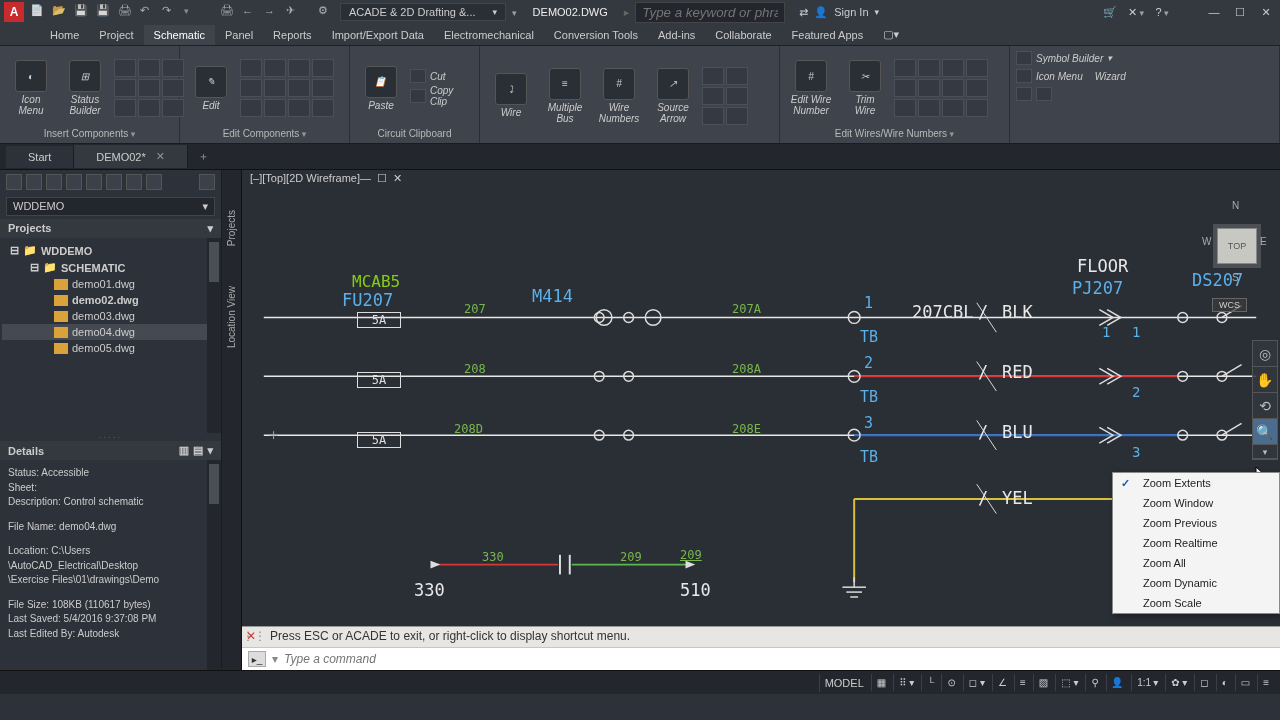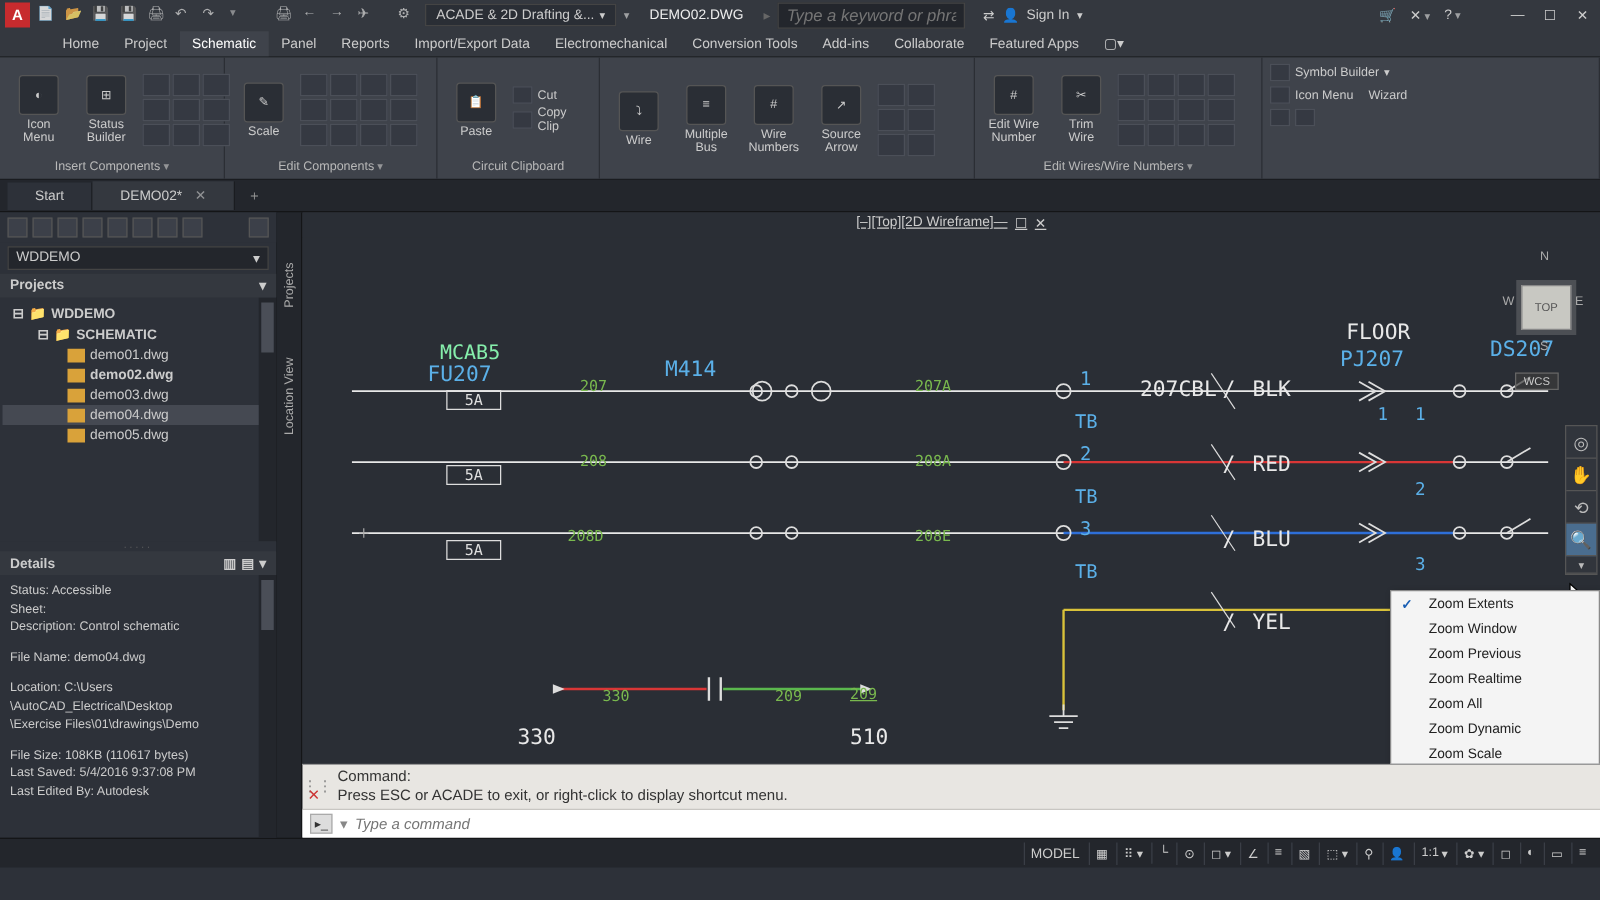--- a/index.html
+++ b/index.html
@@ -2,37 +2,37 @@
 <html><head>
 <meta charset="utf-8">
 <style>
 * { margin: 0; padding: 0; box-sizing: border-box; font-family: "Segoe UI", Arial, sans-serif; }
 body { background: #2d3139; color: #ccc; font-size: 11px; overflow: hidden; width: 1280px; height: 720px; }
 
 
 .titlebar { height: 24px; background: #34383f; display: flex; align-items: center; padding: 0 4px; gap: 6px; }
 .titlebar .logo { width: 20px; height: 20px; background: #c72b2e; display:flex; align-items:center; justify-content:center; color:#fff; font-weight:bold; font-size:12px; }
 .titlebar .qat-icon { width: 16px; height: 16px; opacity: .8; }
-.titlebar .workspace { background: #2a2e35; padding: 2px 8px; border: 1px solid #444; display:flex; align-items:center; gap:4px; }
+.titlebar .workspace { background: #2a2e35; padding: 2px 8px; border: 1px solid #444; display:flex; align-items:center; gap:17px; }
 .titlebar .doc { padding: 2px 10px; color: #eee; }
 .titlebar .search { background: #23262c; border:1px solid #444; padding:2px 6px; color:#888; width:150px; font-style: italic; }
 .titlebar .signin { display:flex; align-items:center; gap:6px; padding:0 8px; }
 .titlebar .spacer { flex:1; }
 .titlebar .win-btn { width:20px; text-align:center; }
 .caret::after{content:" ▾"; font-size:9px; opacity:.7;}
 
 
 .ribbon-tabs { height: 22px; background: #34383f; display:flex; align-items:flex-end; padding-left: 40px; border-bottom: 1px solid #1e2024;}
 .ribbon-tabs .tab { padding: 4px 10px; color:#ccc; }
 .ribbon-tabs .tab.active { background:#3f434b; color:#fff; }
 
 
 .ribbon { height: 98px; background: #3f434b; display:flex; border-bottom: 1px solid #1a1c20; }
 .panel { border-right: 1px solid #2b2e34; padding: 4px 6px 2px 6px; display:flex; flex-direction:column; }
-.panel-content { flex:1; display:flex; align-items:center; gap:4px; }
+.panel-content { flex:1; display:flex; align-items:center; gap:4px;font-style:italic; }
 .panel-title { text-align:center; font-size:10px; color:#b8b8b8; padding:2px 0; white-space: nowrap; }
 .big-btn { display:flex; flex-direction:column; align-items:center; gap:2px; padding:2px 4px; font-size:10px; text-align:center; min-width:50px; }
 .big-btn .ico { width:32px; height:32px; background:#2a2e35; border:1px solid #555; border-radius:3px; display:flex; align-items:center; justify-content:center; }
 .small-grid { display:grid; grid-template-columns: repeat(3, 22px); gap:2px; }
 .small-grid .s { width:22px; height:18px; background:#353942; border:1px solid #4b4f58; }
 .mini-row { display:flex; align-items:center; gap:4px; font-size:10px; padding:1px 0; }
 .mini-row .mico { width:16px; height:14px; background:#353942; border:1px solid #4b4f58; }
 
 
 .doctabs { height: 26px; background: #23262c; display:flex; align-items:center; padding-left:6px; gap:0; border-bottom:1px solid #111; }
@@ -62,31 +62,31 @@
 .grip { height:8px; background:#2d3139; text-align:center; color:#666; font-size:8px; letter-spacing:2px; }
 .pm-details-h { background:#34383f; padding:3px 8px; font-weight:bold; display:flex; justify-content:space-between; align-items:center; }
 .pm-details { padding:6px 8px; font-size:10px; line-height:1.45; position:relative; flex-shrink:0; height:210px; overflow:hidden;}
 .pm-details .scroll { position:absolute; right:0; top:0; bottom:0; width:14px; background:#23262c; }
 .pm-details .scroll .thumb{ position:absolute; left:2px; right:2px; top:4px; height:40px; background:#4a4e57;}
 
 .side-tabs { width:20px; background:#23262c; border-right:1px solid #111; display:flex; flex-direction:column; align-items:center; gap:40px; padding-top:40px; }
 .side-tabs .vtab { writing-mode: vertical-rl; transform: rotate(180deg); color:#aaa; font-size:10px; }
 
 .canvas-wrap { flex:1; display:flex; flex-direction:column; background:#2a2e35; position:relative; }
-.canvas-header { height:20px; padding:2px 8px; color:#ccc; font-size:11px; display:flex; justify-content:center; background:#2a2e35;text-decoration:underline; }
+.canvas-header { height:20px; padding:2px 8px; color:#ccc; font-size:11px; display:flex; justify-content:flex-start; background:#2a2e35; }
 .canvas-header .wbtns { display:flex; gap:6px; }
 .canvas { flex:1; background:#2a2e35; position:relative; overflow:hidden; }
 
 
 .canvas svg { position:absolute; inset:0; }
 .canvas .lbl { position:absolute; font-family: "Consolas", monospace; }
 .wnum { color:#79b84e; font-size:12px; }
 .bluetxt { color:#5bb0e8; font-size:17px; }
 .whitetxt { color:#e8e8e8; font-size:17px; }
-.graytxt { color:#86efac; font-size:16px; }
+.graytxt { color:#84cc16; font-size:16px; }
 .fuse { position:absolute; width:44px; height:16px; border:1px solid #ddd; color:#ddd; font-size:12px; display:flex; align-items:center; justify-content:center; background:transparent; font-family: monospace; }
 
 .viewcube-area { position:absolute; top:8px; right:8px; width:70px; height:110px; pointer-events:none; }
 .viewcube { position:absolute; top:30px; left:15px; width:40px; height:36px; background:#c8c8c2; border:1px solid #888; display:flex; align-items:center; justify-content:center; font-size:9px; color:#555; box-shadow:0 0 0 4px rgba(180,180,180,.25); }
 .vc-n{position:absolute;top:2px;left:30px;color:#aaa;font-size:10px;}
 .vc-s{position:absolute;top:74px;left:30px;color:#aaa;font-size:10px;}
 .vc-e{position:absolute;top:38px;left:58px;color:#aaa;font-size:10px;}
 .vc-w{position:absolute;top:38px;left:0px;color:#aaa;font-size:10px;}
 .wcs{position:absolute;top:100px;left:10px;background:rgba(60,60,60,.7);padding:1px 6px;font-size:9px;color:#ccc;border:1px solid #666;}
 
@@ -195,21 +195,21 @@
           <div class="s"></div>
           <div class="s"></div>
       </div>
     </div>
     <div class="panel-title caret">Insert Components</div>
   </div>
   <div class="panel" style="width:170px">
     <div class="panel-content">
       <div class="big-btn">
           <div class="ico">✎</div>
-          <span>Scale</span>
+          <span>Edit</span>
         </div>
       <div class="small-grid" style="grid-template-columns:repeat(4,22px)">
         <div class="s"></div>
           <div class="s"></div>
           <div class="s"></div>
           <div class="s"></div>
         <div class="s"></div>
           <div class="s"></div>
           <div class="s"></div>
           <div class="s"></div>
@@ -583,21 +583,20 @@
       </div>
 
       <svg class="cursor" style="left:1013px;top:276px" width="16" height="20">
           <path d="M1 1 L1 14 L4 11 L7 17 L9 16 L6 10 L11 10 Z" fill="#fff" stroke="#000" stroke-width="1"></path>
         </svg>
     </div>
 
     <div class="cmdline">
       <div class="hist">
         <div class="handle">⋮⋮</div>
-        <div>Command:</div>
         <div>Press ESC or ACADE to exit, or right-click to display shortcut menu.</div>
         <div style="position:absolute;left:4px;bottom:2px;color:#c33">✕</div>
       </div>
       <div class="input">
         <div class="prompt">▸_</div>
         <span style="color:#888">▾</span>
         <input placeholder="Type a command" style="">
       </div>
     </div>
   </div>

